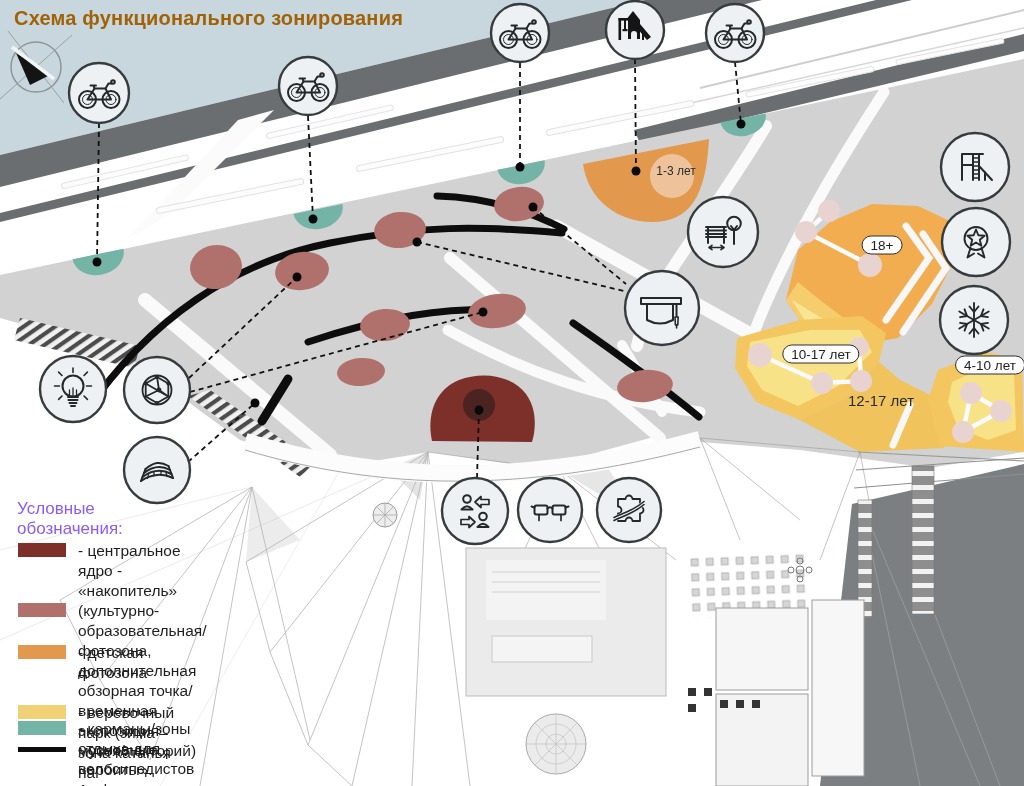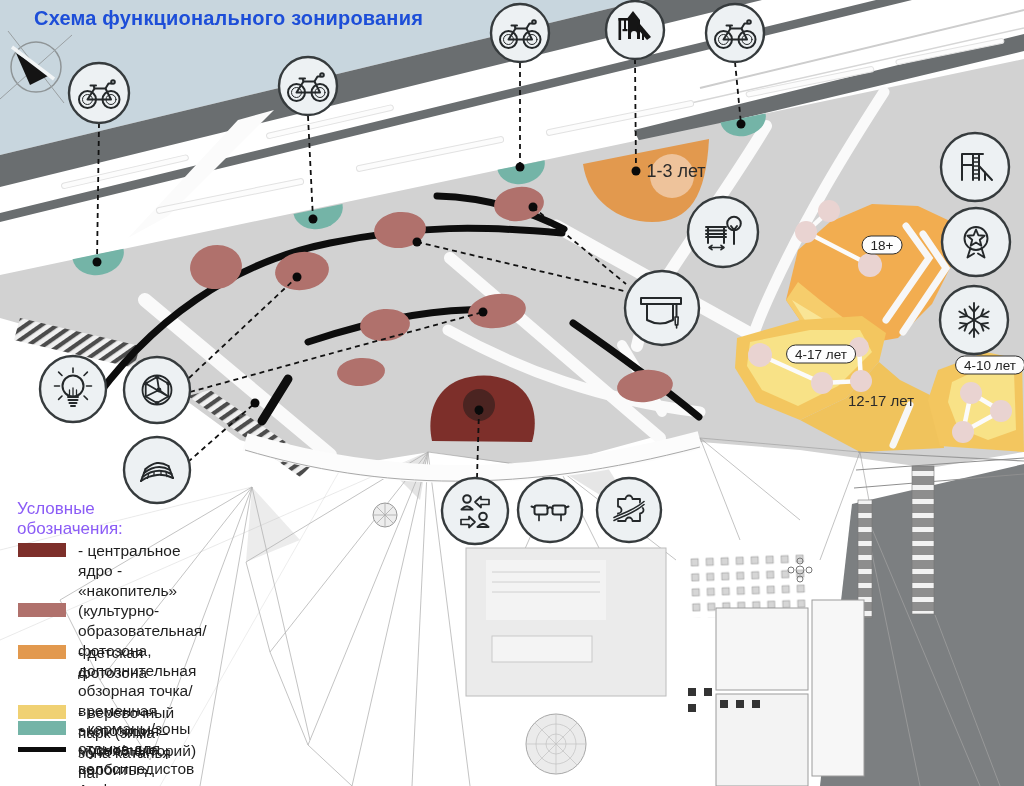--- a/index.html
+++ b/index.html
@@ -3,24 +3,24 @@
 <meta charset="utf-8">
 <style>
   html,body{margin:0;padding:0;}
   body{
     width:1024px;height:786px;position:relative;overflow:hidden;
     font-family:"Liberation Sans","DejaVu Sans",sans-serif;background:#ffffff;
   }
   #scene{position:absolute;left:0;top:0;}
   .overlay{position:absolute;left:0;top:0;width:1024px;height:786px;pointer-events:none;}
   .title{
-    position:absolute;left:14px;top:7px;font-size:20px;font-weight:bold;color:#1d4ed8;
-    letter-spacing:.2px;white-space:nowrap;margin-left:20px;
+    position:absolute;left:14px;top:7px;font-size:20px;font-weight:bold;color:#a16207;
+    letter-spacing:.2px;white-space:nowrap;
   }
-  .age-lbl{position:absolute;transform:translate(-50%,-50%);font-size:18px;color:#2b2b2b;
+  .age-lbl{position:absolute;transform:translate(-50%,-50%);font-size:12px;color:#2b2b2b;
     font-weight:500;white-space:nowrap;}
   .age-pill{background:#fdfdfd;border:1.7px solid #2e2e2e;border-radius:12px;
     padding:1px 8px;font-size:13.5px;color:#222;}
   .a13{left:676px;top:171px;}
   .a18{left:882px;top:245px;}
   .a1017{left:821px;top:354px;}
   .a1217{left:881px;top:400px;font-size:15px;}
   .a410{left:990px;top:365px;}
   .legend{position:absolute;left:0;top:0;}
   .legend-heading{position:absolute;left:17px;top:499px;font-size:17px;color:#8b5cf6;}
@@ -467,21 +467,21 @@
     <polygon points="-20,-14 14,8 -6,18" fill="#141414"></polygon>
     <line x1="-24" y1="-20" x2="18" y2="12" stroke="#f2f5f6" stroke-width="3.5"></line>
   </g>
 </svg>
 
 <div class="overlay">
   <div class="title">Схема функционального зонирования</div>
 
   <span class="age-lbl a13">1-3 лет</span>
   <span class="age-lbl age-pill a18">18+</span>
-  <span class="age-lbl age-pill a1017">4-17 лет</span>
+  <span class="age-lbl age-pill a1017">10-17 лет</span>
   <span class="age-lbl a1217">12-17 лет</span>
   <span class="age-lbl age-pill a410">4-10 лет</span>
 
   <div class="legend">
     <div class="legend-heading">Условные обозначения:</div>
     <div class="lg-row r1">
       <div class="lg-swatch" style="background: rgb(125, 47, 42);"></div>
       <div class="lg-text">- центральное ядро - «накопитель»
 (культурно-образовательная/ фотозона,
  дополнительная обзорная точка/временная экспозиция музея/лекторий)</div>

